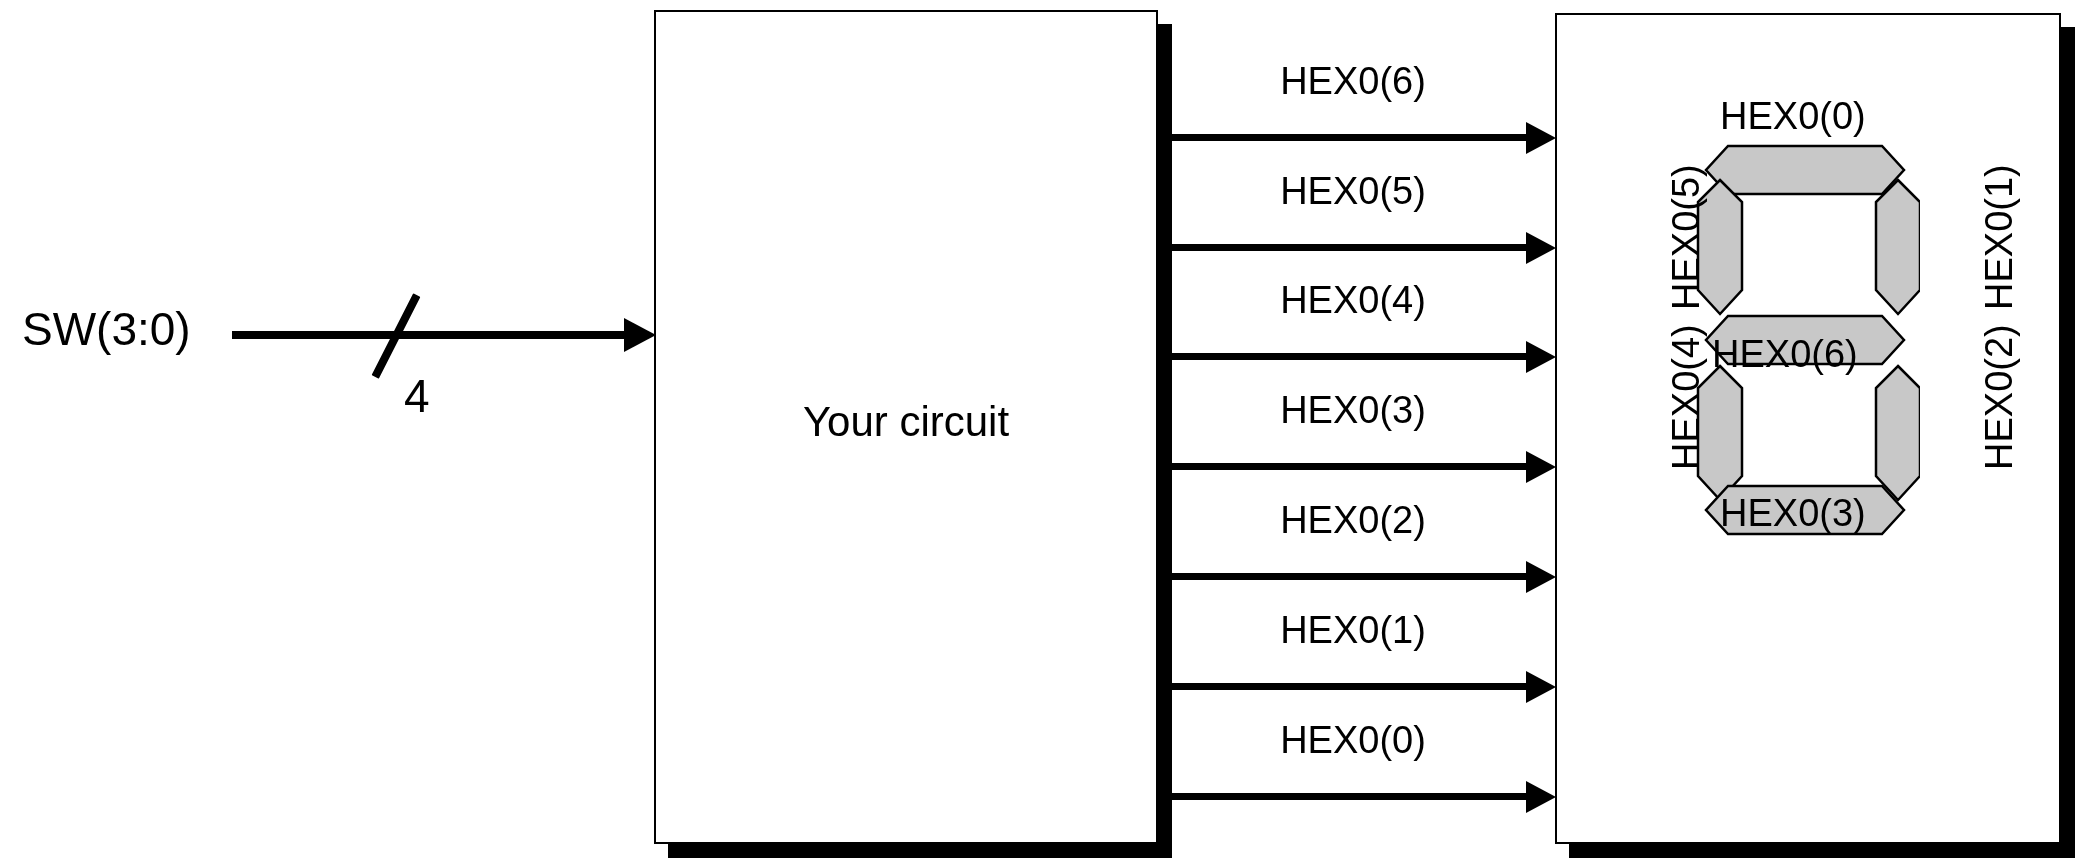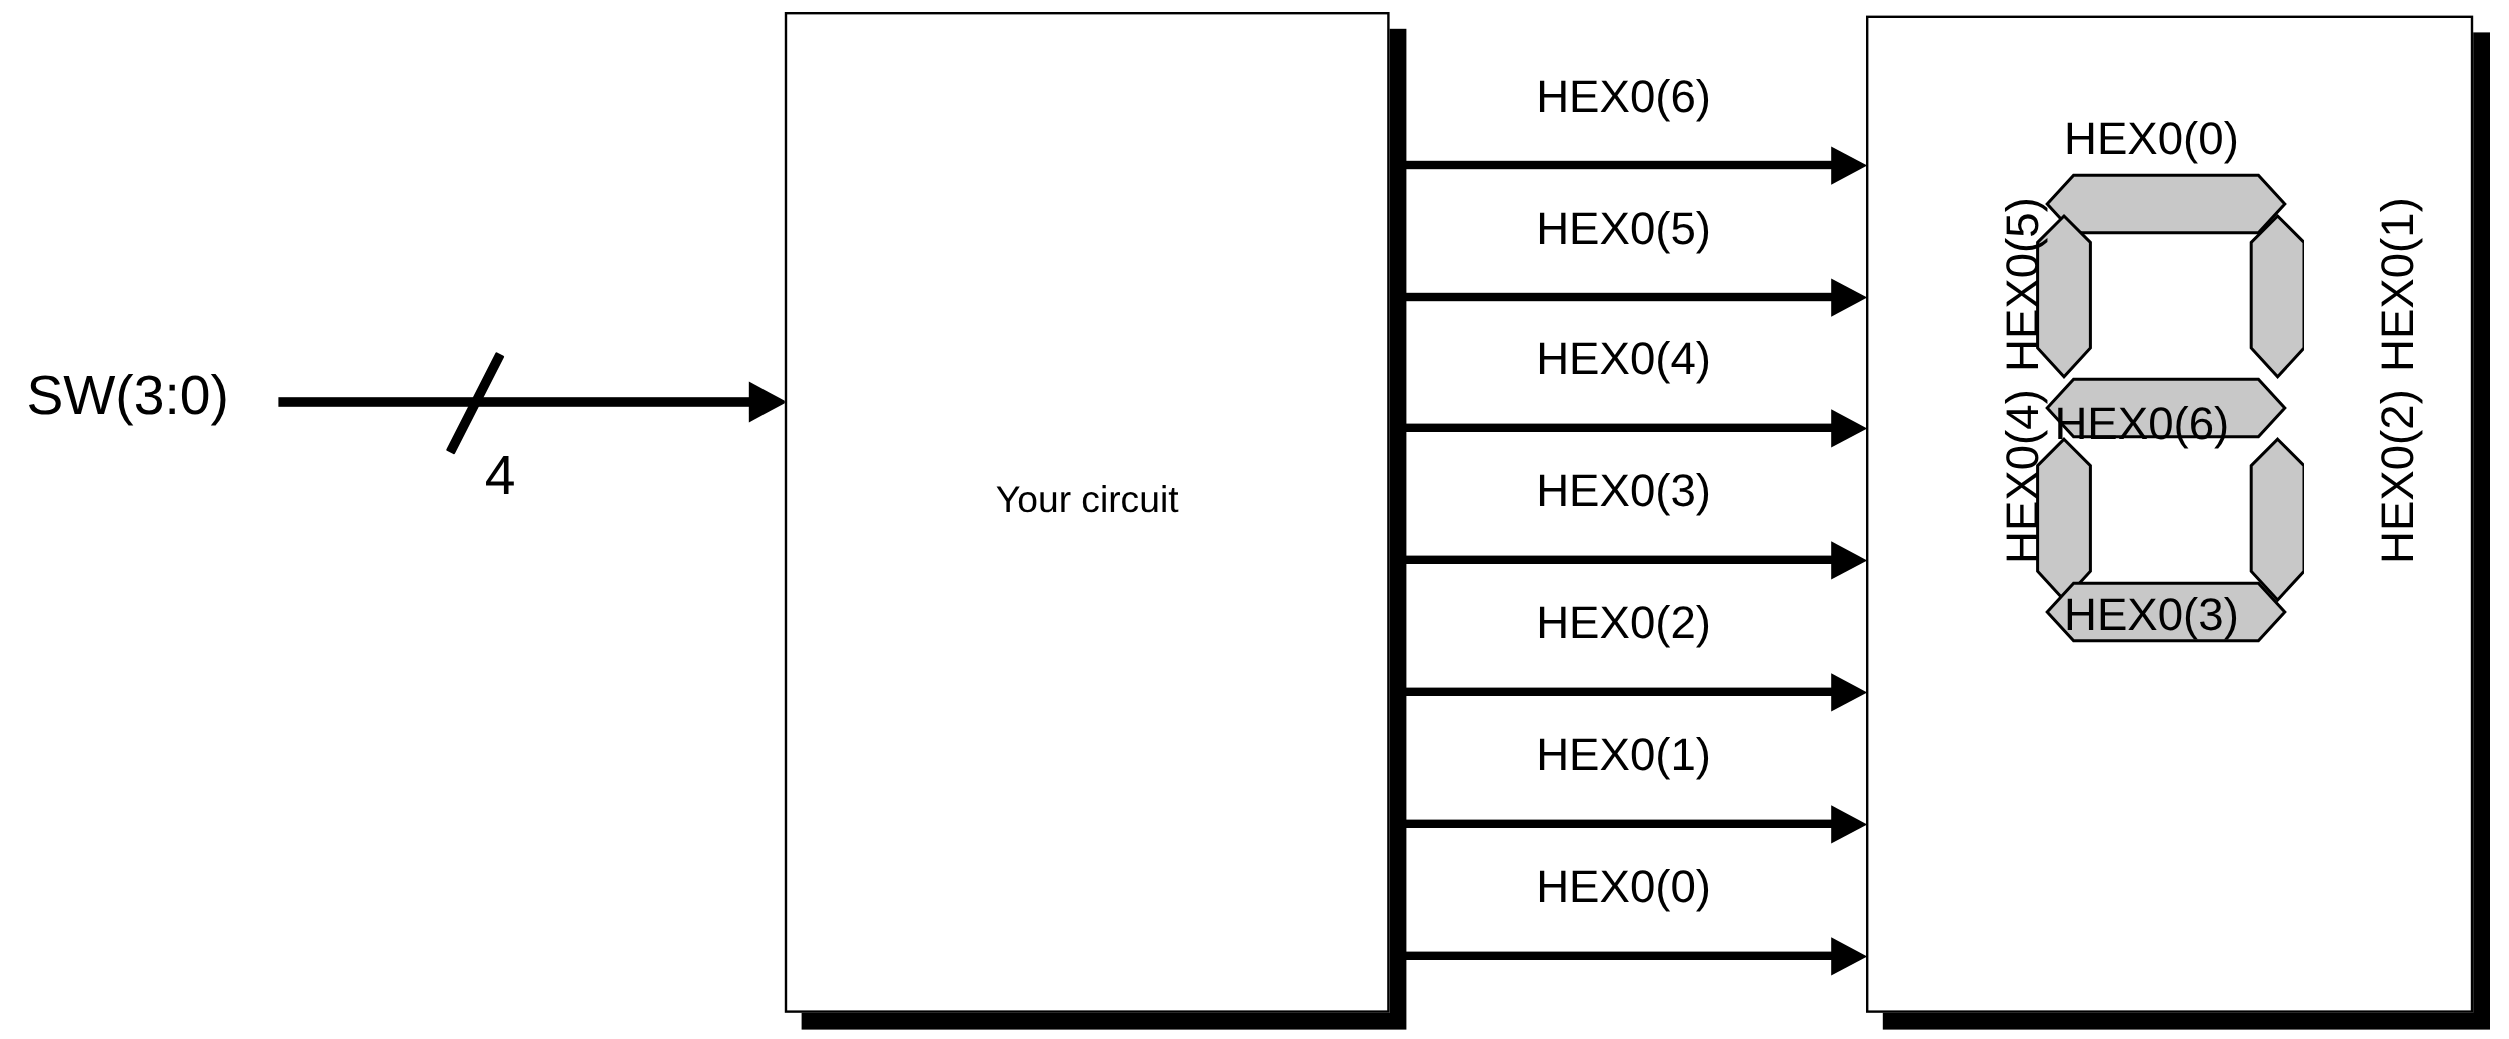--- a/index.html
+++ b/index.html
@@ -19,21 +19,21 @@
   #bus-slash{left:392px;top:290px;width:8px;height:92px;background:#000;
       transform:rotate(27deg);transform-origin:50% 50%;border-radius:1px;}
   #bus-width{left:404px;top:373px;font-size:46px;}
 
   
   .shadow-box-shadow{background:#000;}
   .shadow-box-face{background:#fff;border:2px solid #000;box-sizing:border-box;}
 
   #circuit-shadow{left:668px;top:24px;width:504px;height:834px;}
   #circuit-box{left:654px;top:10px;width:504px;height:834px;}
-  #circuit-label{left:654px;top:401px;width:504px;text-align:center;font-size:31px;}
+  #circuit-label{left:654px;top:401px;width:504px;text-align:center;font-size:42px;}
 
   #display-shadow{left:1569px;top:27px;width:506px;height:831px;}
   #display-box{left:1555px;top:13px;width:506px;height:831px;}
 
   
   .hex-wire{height:7px;background:#000;left:1170px;width:366px;}
   .hex-head{width:0;height:0;border-top:16px solid transparent;
       border-bottom:16px solid transparent;border-left:30px solid #000;left:1526px;}
   .hex-label{font-size:38px;left:1170px;width:366px;text-align:center;}
 

